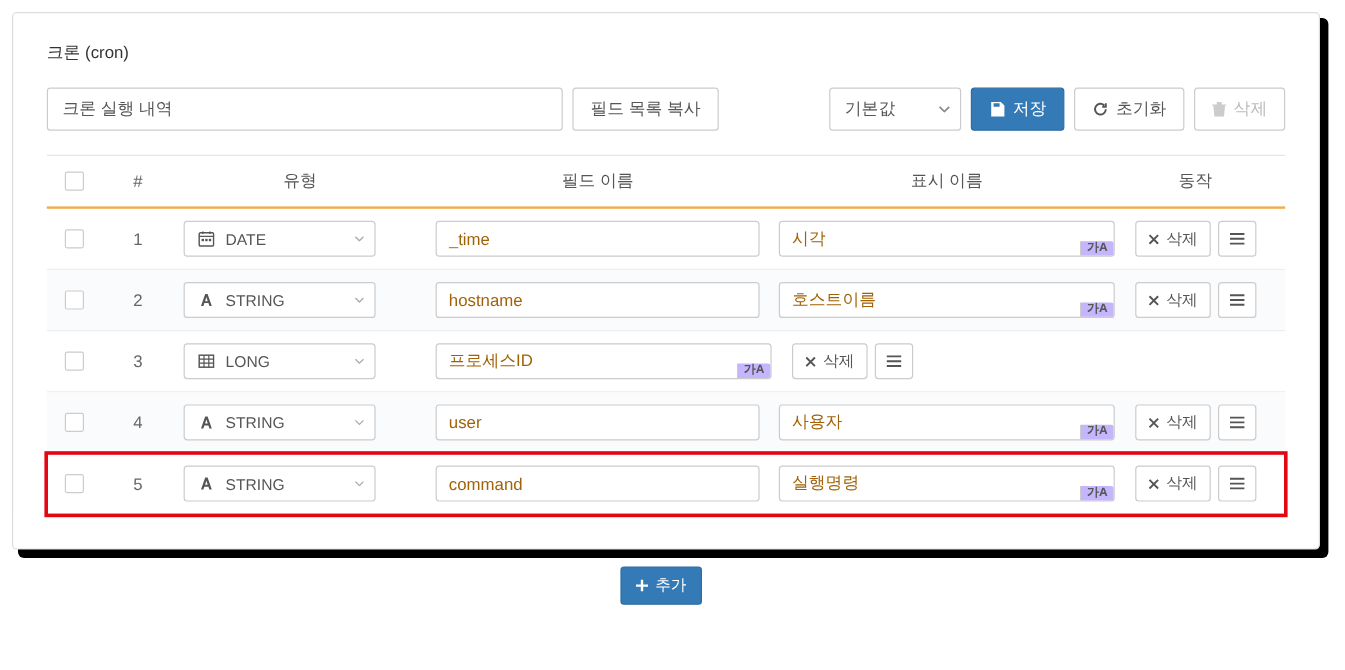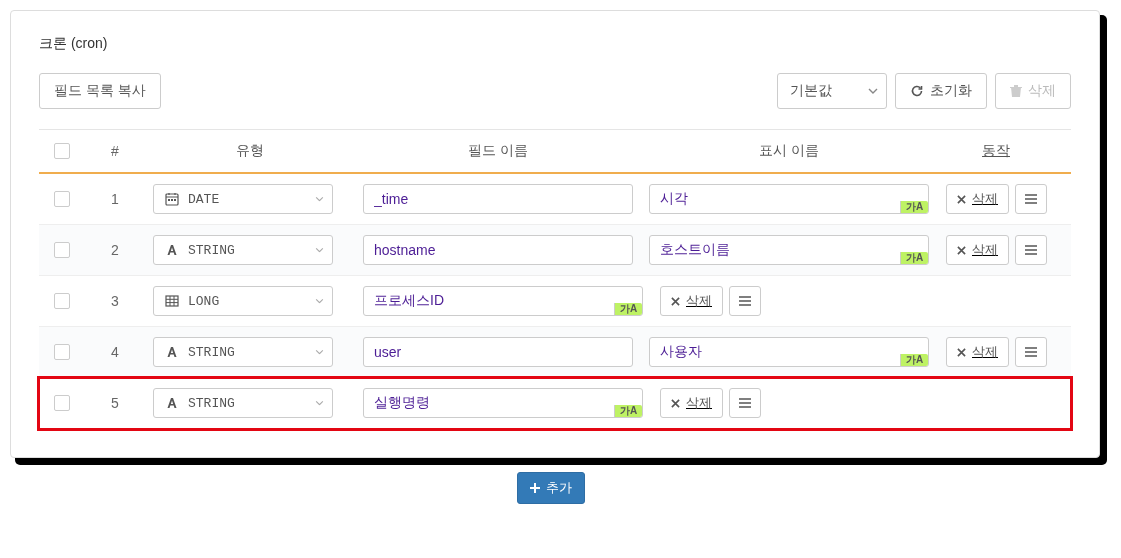--- a/index.html
+++ b/index.html
@@ -66,28 +66,27 @@
   position: relative;
   display: inline-flex;
   align-items: center;
   height: 36px;
   border: 1px solid #ccc;
   border-radius: 3px;
   padding: 0 28px 0 12px;
   font-size: 14px;
   color: #555;
   background: #fff;
-  font-family: Liberation Mono, monospace;
 }
 .select-wrap.small { height: 30px; padding: 0 24px 0 10px; }
 .select-wrap .chev {
   position: absolute; right: 8px; top: 50%; transform: translateY(-50%);
   pointer-events: none;
 }
-.select-wrap.type-sel { width: 180px; }
+.select-wrap.type-sel { width: 160px; }
 .select-wrap.type-sel .ticon { width: 16px; display: inline-flex; justify-content: center; margin-right: 8px; color: #555; }
 .select-wrap.type-sel .tlabel { font-size: 13px; color: #555; }
 
 .table {
   width: 100%;
   border-top: 1px solid #e5e5e5;
 }
 .thead {
   display: flex;
   align-items: center;
@@ -107,39 +106,39 @@
   outline-offset: -1px;
   position: relative;
   z-index: 1;
 }
 .col { padding: 0 8px; display: flex; align-items: center; }
 .col.chk { width: 46px; justify-content: center; }
 .col.idx { width: 60px; justify-content: center; color: #666; font-size: 14px; }
 .col.type { width: 210px; }
 .col.field { width: 286px; }
 .col.disp { width: 296px; }
-.col.act { width: 120px; justify-content: flex-end; gap: 6px; padding-right: 10px; text-decoration: underline;}
+.col.act { width: 120px; justify-content: flex-end; gap: 6px; padding-right: 10px;}
 .th { color: #555; font-size: 14px; justify-content: center; }
 
 .row-input {
   height: 30px;
   width: 100%;
   padding: 0 10px;
   border: 1px solid #ccc;
   border-radius: 3px;
   font-size: 14px;
-  color: #4c1d95;
+  color: #a16207;
 }
 .disp-wrap { position: relative; width: 100%; }
 .disp-wrap .row-input { padding-right: 38px; }
 .disp-wrap .lang-btn {
   position: absolute; right: 1px; top: 17px; bottom: 1px;
   width: 28px;
   border: none; border-left: 1px solid #ccc;
-  background: #bef264;
+  background: #c4b5fd;
   border-radius: 0 2px 2px 0;
   cursor: pointer;
   display: flex; align-items: center; justify-content: center;
   font-size: 12px; color: #555; font-weight: bold;
 }
 .checkbox {
   width: 16px; height: 16px;
   border: 1px solid #ccc;
   border-radius: 2px;
   background: #fff;
@@ -156,32 +155,41 @@
 svg { display: block; }
 </style>
 </head>
 <body>
 
 <div class="panel">
   <div class="title">크론 (cron)</div>
 
   <div class="toolbar">
     <div class="left">
+      <input class="text-input wide" value="크론 실행 내역" style="">
       <button class="btn">필드 목록 복사</button>
     </div>
     <div class="spacer"></div>
     <div class="right">
       <div class="select-wrap" style="width:110px;">
         <span>기본값</span>
         <span class="chev">
           <svg width="10" height="6" viewBox="0 0 10 6">
               <path d="M1 1l4 4 4-4" stroke="#888" stroke-width="1.4" fill="none"></path>
             </svg>
         </span>
       </div>
+      <button class="btn primary">
+        <span>
+          <svg width="14" height="14" viewBox="0 0 14 14">
+              <path fill="#fff" d="M2 1h8l3 3v9H2zM4 2v3h5V2zM4 8h6v4H4z"></path>
+            </svg>
+        </span>
+        <span>저장</span>
+      </button>
       <button class="btn">
         <span>
           <svg width="14" height="14" viewBox="0 0 14 14">
               <path fill="none" stroke="#555" stroke-width="1.6" d="M11.5 7a4.5 4.5 0 1 1-1.3-3.2M11.5 2v3h-3"></path>
             </svg>
         </span>
         <span>초기화</span>
       </button>
       <button class="btn disabled">
         <span>
@@ -417,20 +425,23 @@
                 </svg>
               </span>
         <span class="tlabel">STRING</span>
         <span class="chev">
           <svg width="9" height="5" viewBox="0 0 10 6">
                   <path d="M1 1l4 4 4-4" stroke="#aaa" stroke-width="1.3" fill="none"></path>
                 </svg>
         </span>
       </div>
     </div>
+    <div class="col field">
+      <input class="row-input" value="command" style="">
+    </div>
     <div class="col disp">
       <div class="disp-wrap">
         <input class="row-input" value="실행명령" style="">
         <button class="lang-btn">
           <span style="font-size:10px;line-height:1;">가A</span>
         </button>
       </div>
     </div>
     <div class="col act">
       <button class="btn small">

